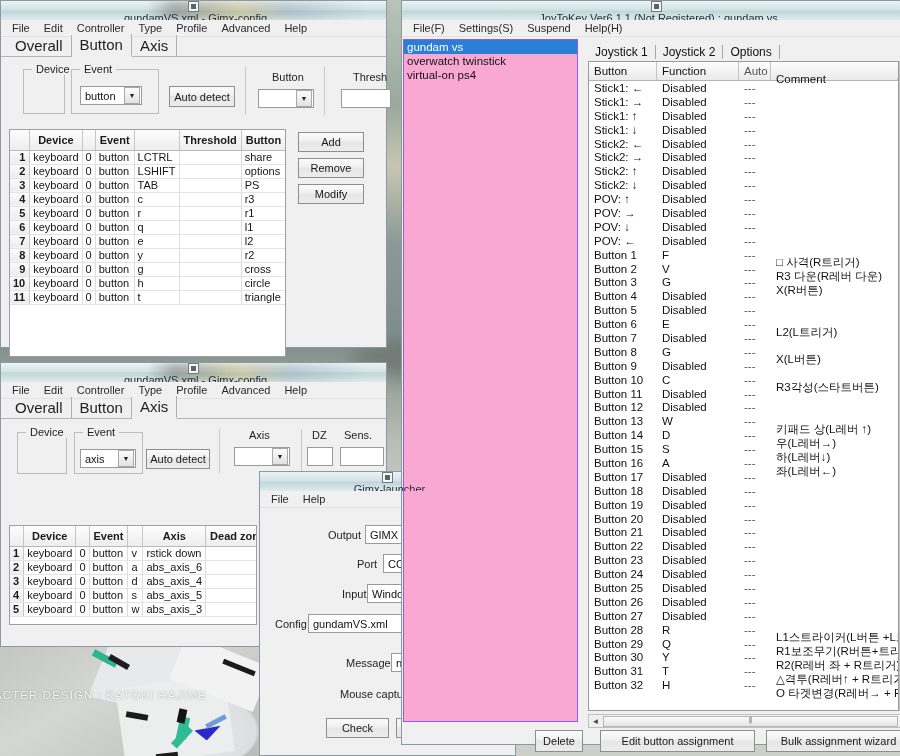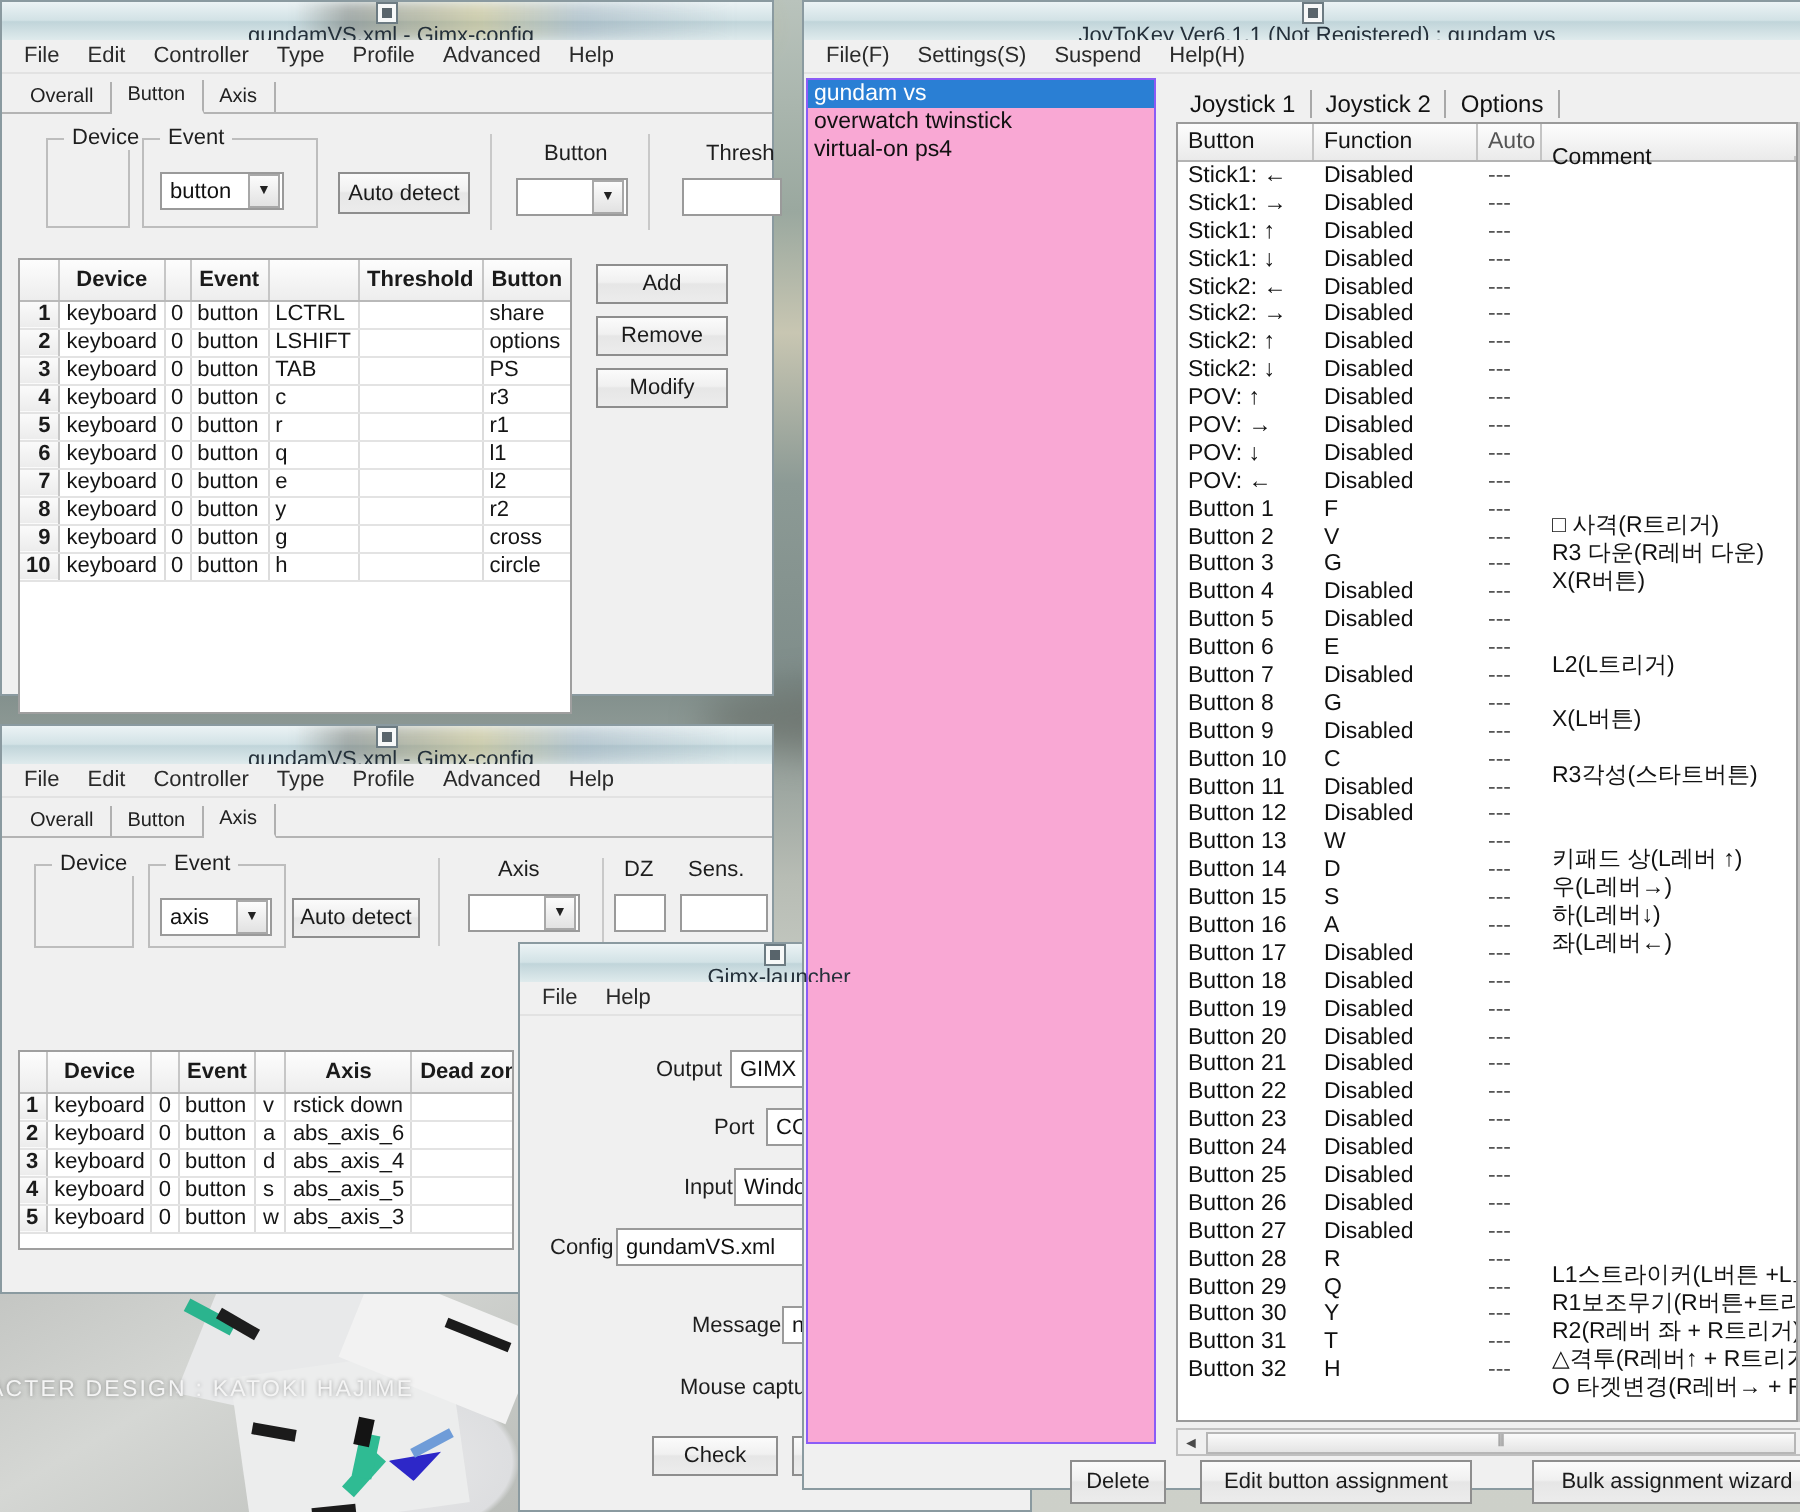--- a/index.html
+++ b/index.html
@@ -112,21 +112,21 @@
 
   .clientarea { background:#f0f0f0; position:relative; }
 
   
   .tabstrip {
     display:flex; align-items:flex-end; height:20px;
     padding-left:6px; position:relative;
     border-bottom:1px solid #b4b4b4;
   }
   .tab {
-    padding:2px 8px 2px 8px; font-size:10px; color:#1f1f1f;
+    padding:2px 8px 2px 8px; font-size:15px; color:#1f1f1f;
     border-right:1px solid #b0b0b0;
   }
   .tab.active { font-weight:normal; border-bottom:2px solid #f0f0f0; position:relative; top:1px; background:#f0f0f0; }
 
   
   .groupbox {
     position:absolute; border:1px solid #bdbdbd;
   }
   .groupbox > .gb-title {
     position:absolute; top:-7px; left:8px;
@@ -505,20 +505,30 @@
               <tr>
                 <td class="rowhdr">10</td>
                 <td>keyboard</td>
                 <td>0</td>
                 <td>button</td>
                 <td>h</td>
                 <td></td>
                 <td>circle</td>
                 <td></td>
               </tr>
+              <tr>
+                <td class="rowhdr">11</td>
+                <td>keyboard</td>
+                <td>0</td>
+                <td>button</td>
+                <td>t</td>
+                <td></td>
+                <td>triangle</td>
+                <td></td>
+              </tr>
             </tbody>
         </table>
       </div>
 
       <div class="btn" style="left:297px; top:95px; width:66px; height:20px;">Add</div>
       <div class="btn" style="left:297px; top:121px; width:66px; height:20px;">Remove</div>
       <div class="btn" style="left:297px; top:147px; width:66px; height:20px;">Modify</div>
     </div>
   </div>
 
@@ -890,18 +900,18 @@
         <div class="ar">▼</div>
       </div>
 
       <div class="hscroll" style="left:186px; top:677px; width:325px;">
         <span class="ar">◄</span>
         <span class="thumb">⦀</span>
         <span class="ar">►</span>
       </div>
 
       <div class="btn" style="left:133px; top:693px; width:48px; height:22px;">Delete</div>
-      <div class="btn" style="left:198px; top:693px; width:136px; height:22px;">Edit button assignment</div>
+      <div class="btn" style="left:198px; top:693px; width:155px; height:22px;">Edit button assignment</div>
       <div class="btn" style="left:364px; top:693px; width:145px; height:22px;">Bulk assignment wizard</div>
     </div>
   </div>
 
 </div>
 
 </body></html>

